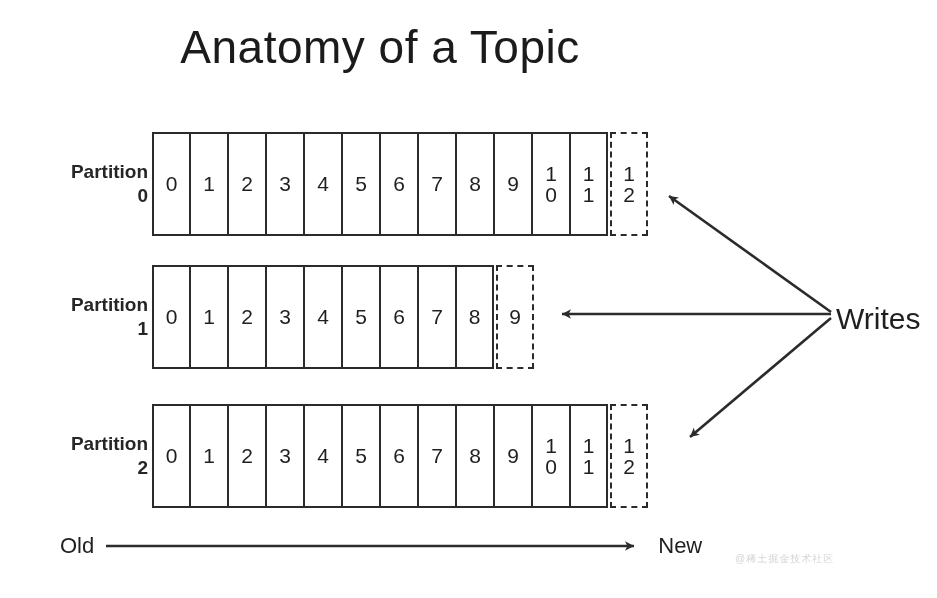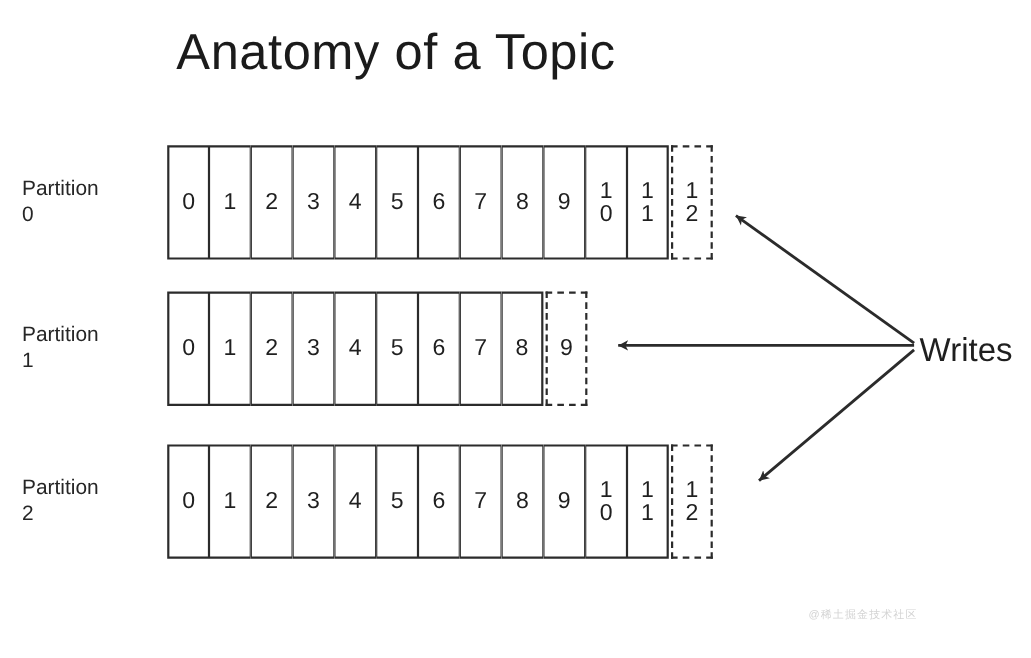--- a/index.html
+++ b/index.html
@@ -28,39 +28,40 @@
     left: 0;
     top: 22px;
     width: 720px;
     text-align: center;
     font-size: 46px;
     line-height: 1.1;
     font-weight: 400;
     letter-spacing: 0.5px;
     color: #1b1b1b;
     white-space: nowrap;
+    padding-left: 20px;
   }
 
   
   .partition-row {
     position: absolute;
     display: flex;
     align-items: center;
   }
   #row-p0 { left: 20px; top: 132px; }
   #row-p1 { left: 20px; top: 265px; }
   #row-p2 { left: 20px; top: 404px; }
 
   .partition-label {
     width: 128px;
-    text-align: left;
+    text-align: right;
     font-size: 19px;
     line-height: 1.28;
     color: #262626;
-    font-weight: 400;
+    font-weight: 700;
     user-select: none;
   }
   .partition-label .pl-num {
     display: block;
   }
 
   .cells {
     display: flex;
     align-items: stretch;
     height: 104px;
@@ -384,16 +385,25 @@
 
     <line x1="831" y1="312" x2="669" y2="196" stroke="#2b2b2b" stroke-width="2.6" marker-end="url(#ah)"></line>
 
     <line x1="831" y1="314" x2="562" y2="314" stroke="#2b2b2b" stroke-width="2.6" marker-end="url(#ah)"></line>
 
     <line x1="831" y1="318" x2="690" y2="437" stroke="#2b2b2b" stroke-width="2.6" marker-end="url(#ah)"></line>
   </svg>
 
   <div id="writes-label">Writes</div>
 
+  <div id="timeline">
+    <div class="tl-text">Old</div>
+    <div class="tl-line-wrap">
+      <svg width="540" height="22" viewBox="0 0 540 22">
+        <line x1="0" y1="11" x2="528" y2="11" stroke="#2b2b2b" stroke-width="2.6" marker-end="url(#ah)"></line>
+      </svg>
+    </div>
+    <div class="tl-text">New</div>
+  </div>
 
   <div id="watermark">@稀土掘金技术社区</div>
 
 </div>
 
 </body></html>

